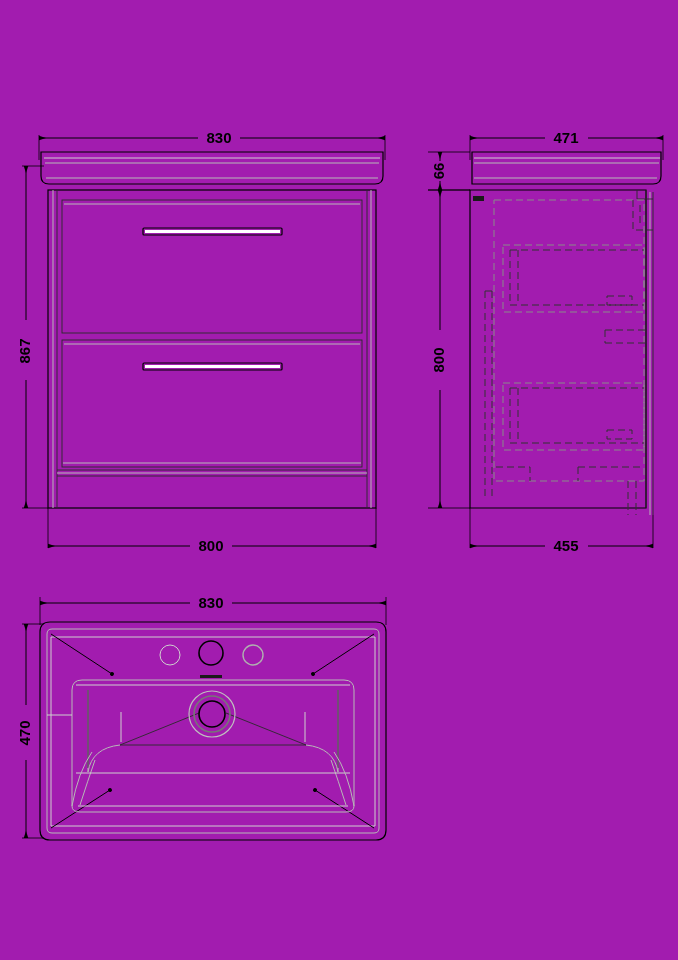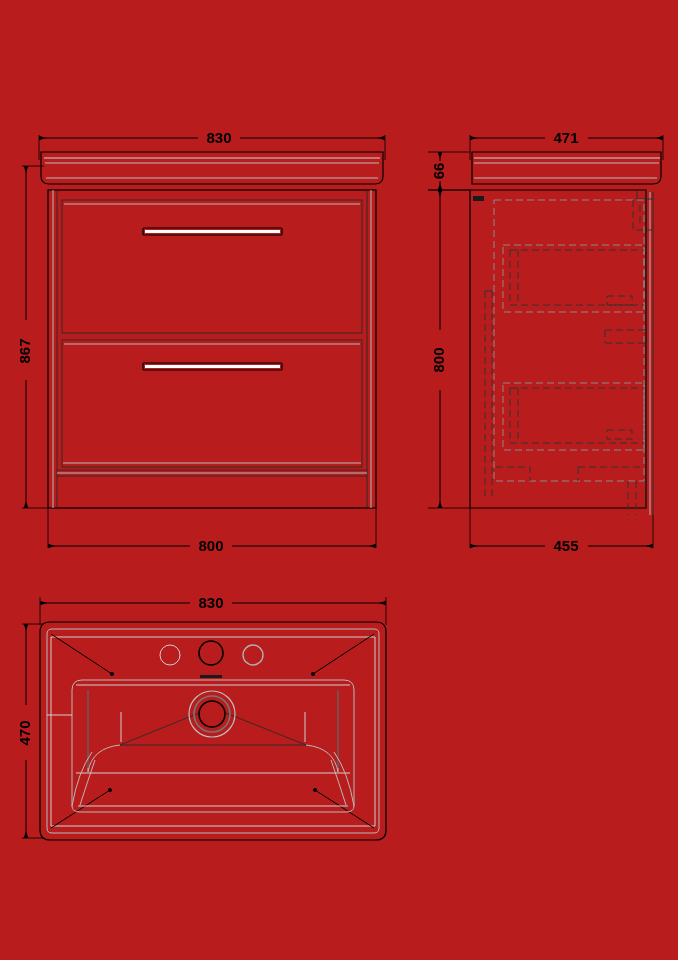--- a/index.html
+++ b/index.html
@@ -10,21 +10,21 @@
   body {
     width: 678px;
     height: 960px;
     overflow: hidden;
     font-family: "Liberation Sans", sans-serif;
   }
   #drawing-root {
     position: relative;
     width: 678px;
     height: 960px;
-    background: #b91c1c;
+    background: #a21caf;
   }
   svg.sheet {
     display: block;
     width: 678px;
     height: 960px;
   }
   .dim-text {
     font-family: "Liberation Sans", sans-serif;
     font-size: 15px;
     font-weight: bold;

